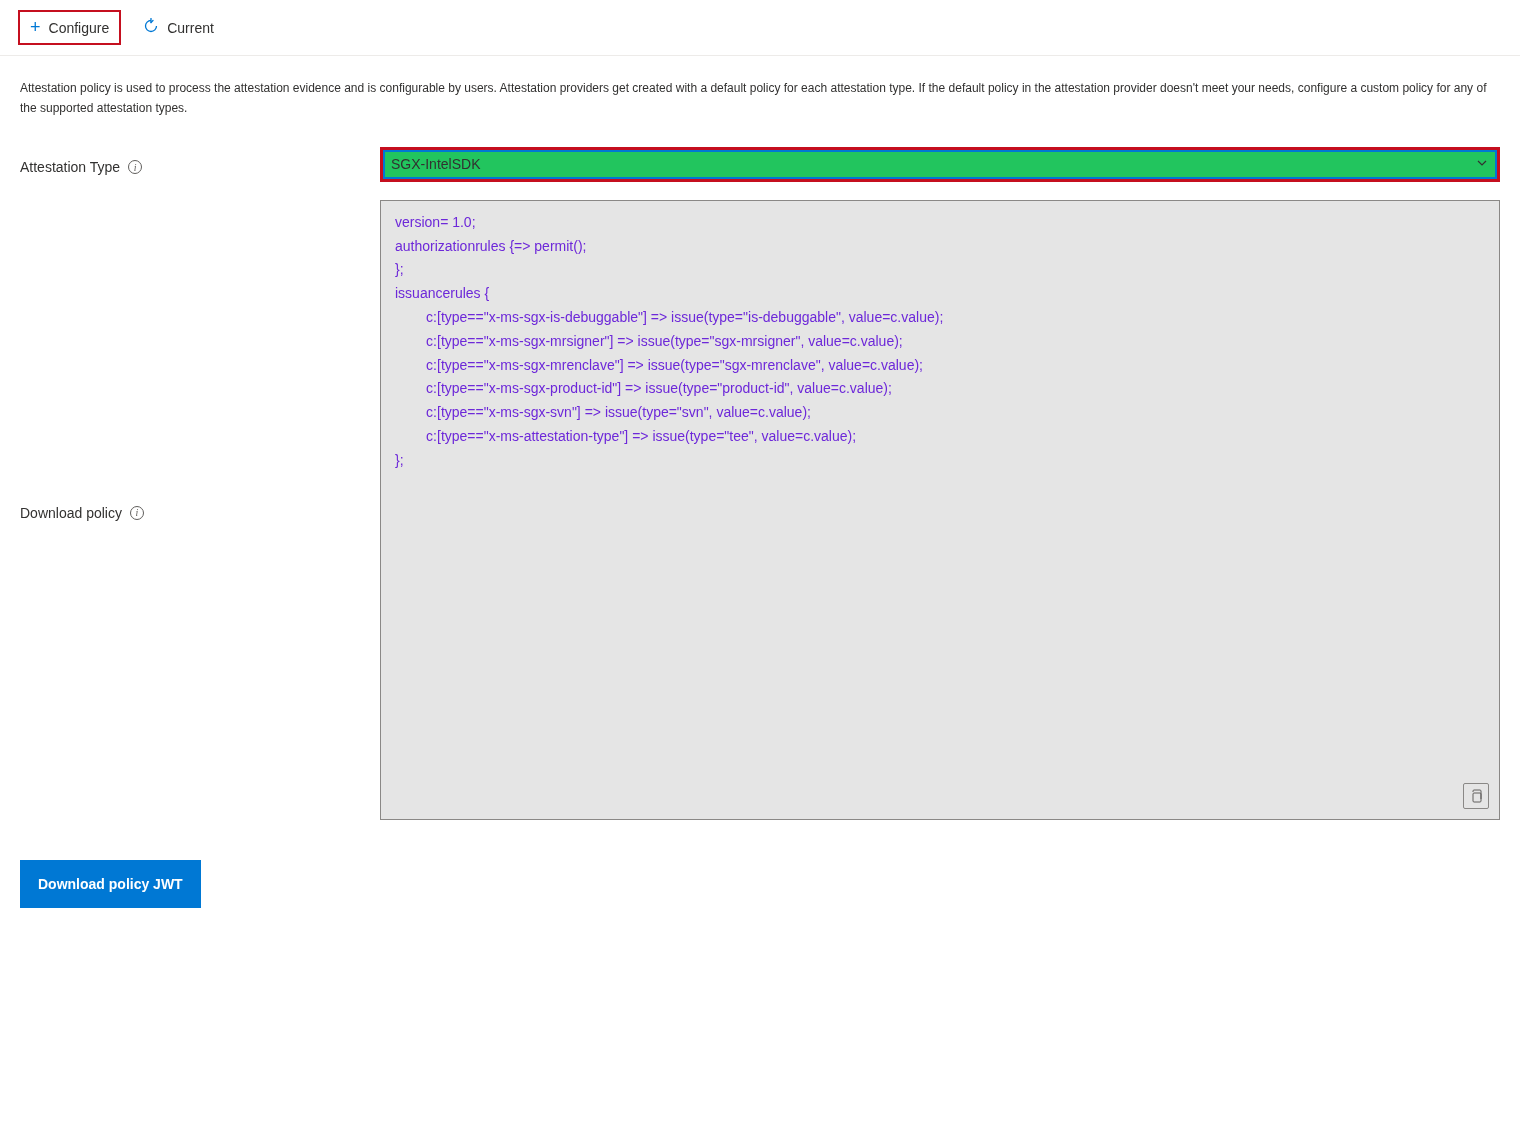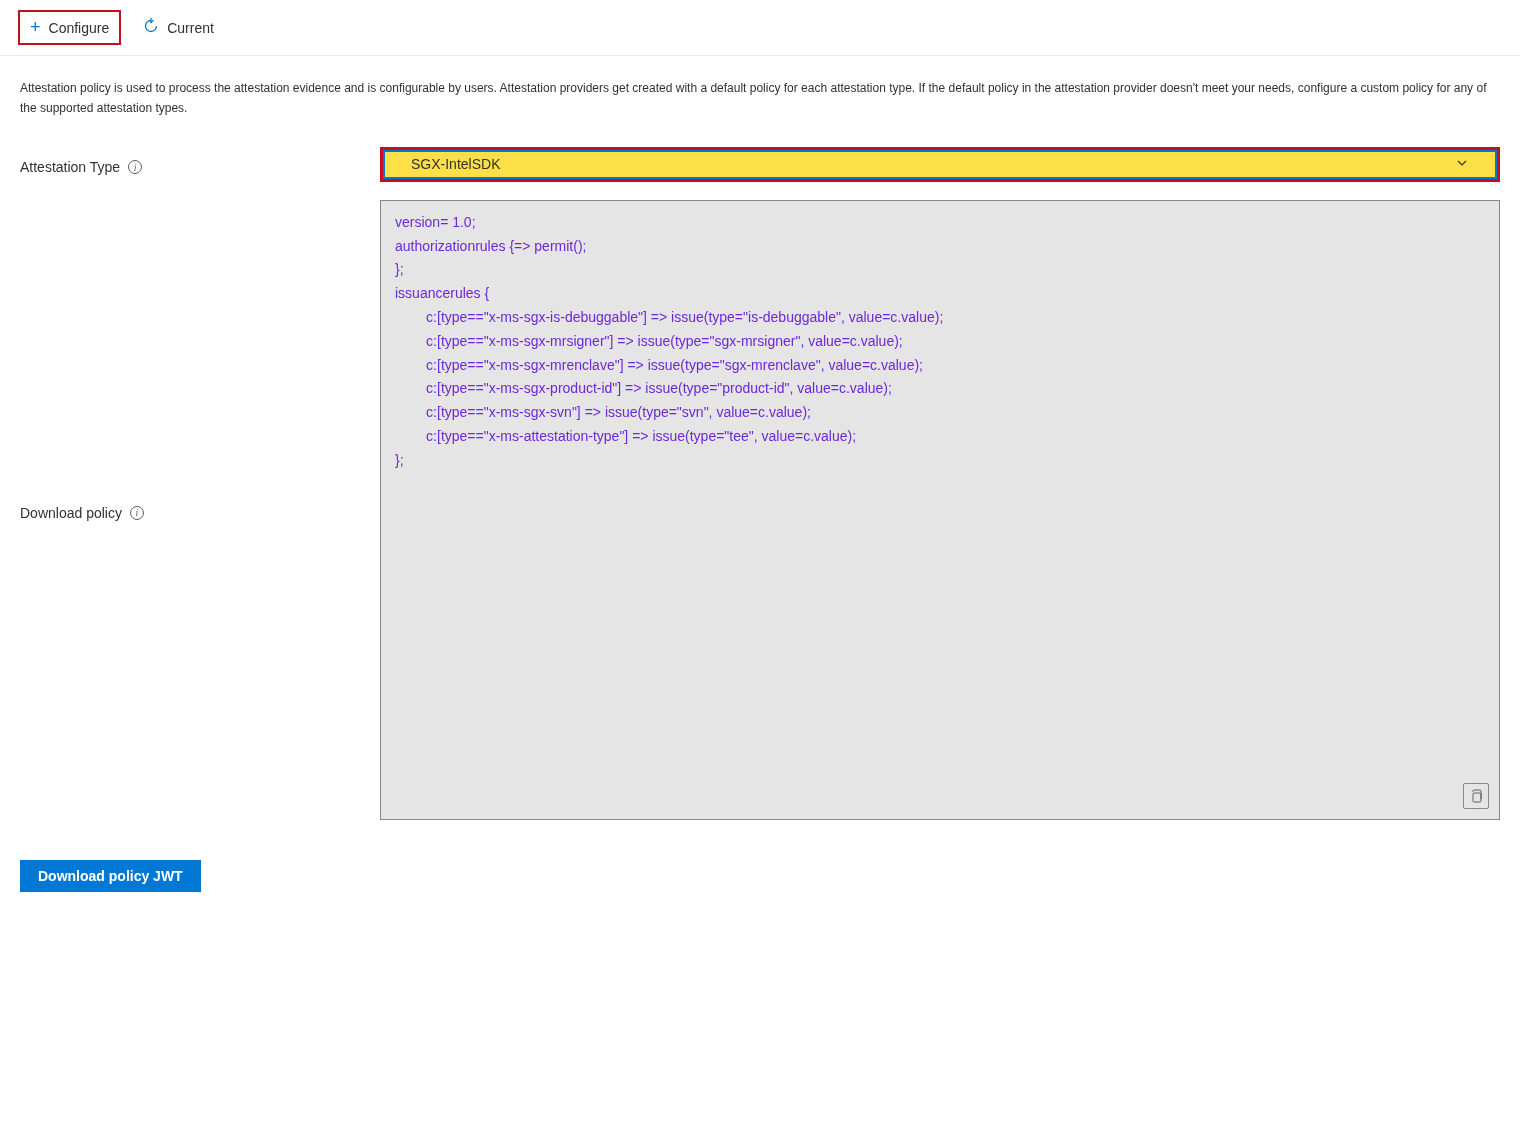--- a/index.html
+++ b/index.html
@@ -86,22 +86,22 @@
       flex: 1;
     }
     .select-wrapper {
       position: relative;
       border: 3px solid #c50f1f;
     }
     .select-inner {
       border: 2px solid #0078d4;
       display: flex;
       align-items: center;
-      padding: 4px 26px;
-      background: #fde047;
+      padding: 4px 6px;
+      background: #22c55e;
       cursor: pointer;
       justify-content: space-between;
     }
     .select-value {
       font-size: 14px;
       color: #323130;
     }
     .chevron-down {
       display: inline-block;
     }
@@ -128,21 +128,21 @@
       display: flex;
       align-items: center;
       justify-content: center;
       background: #e5e5e5;
       cursor: pointer;
     }
     .download-btn {
       background: #0078d4;
       color: #ffffff;
       border: none;
-      padding: 8px 18px;
+      padding: 16px 18px;
       font-size: 14px;
       font-weight: 600;
       margin-top: 22px;
       cursor: pointer;
       font-family: inherit;
     }
   </style>
 </head>
 <body>
 

